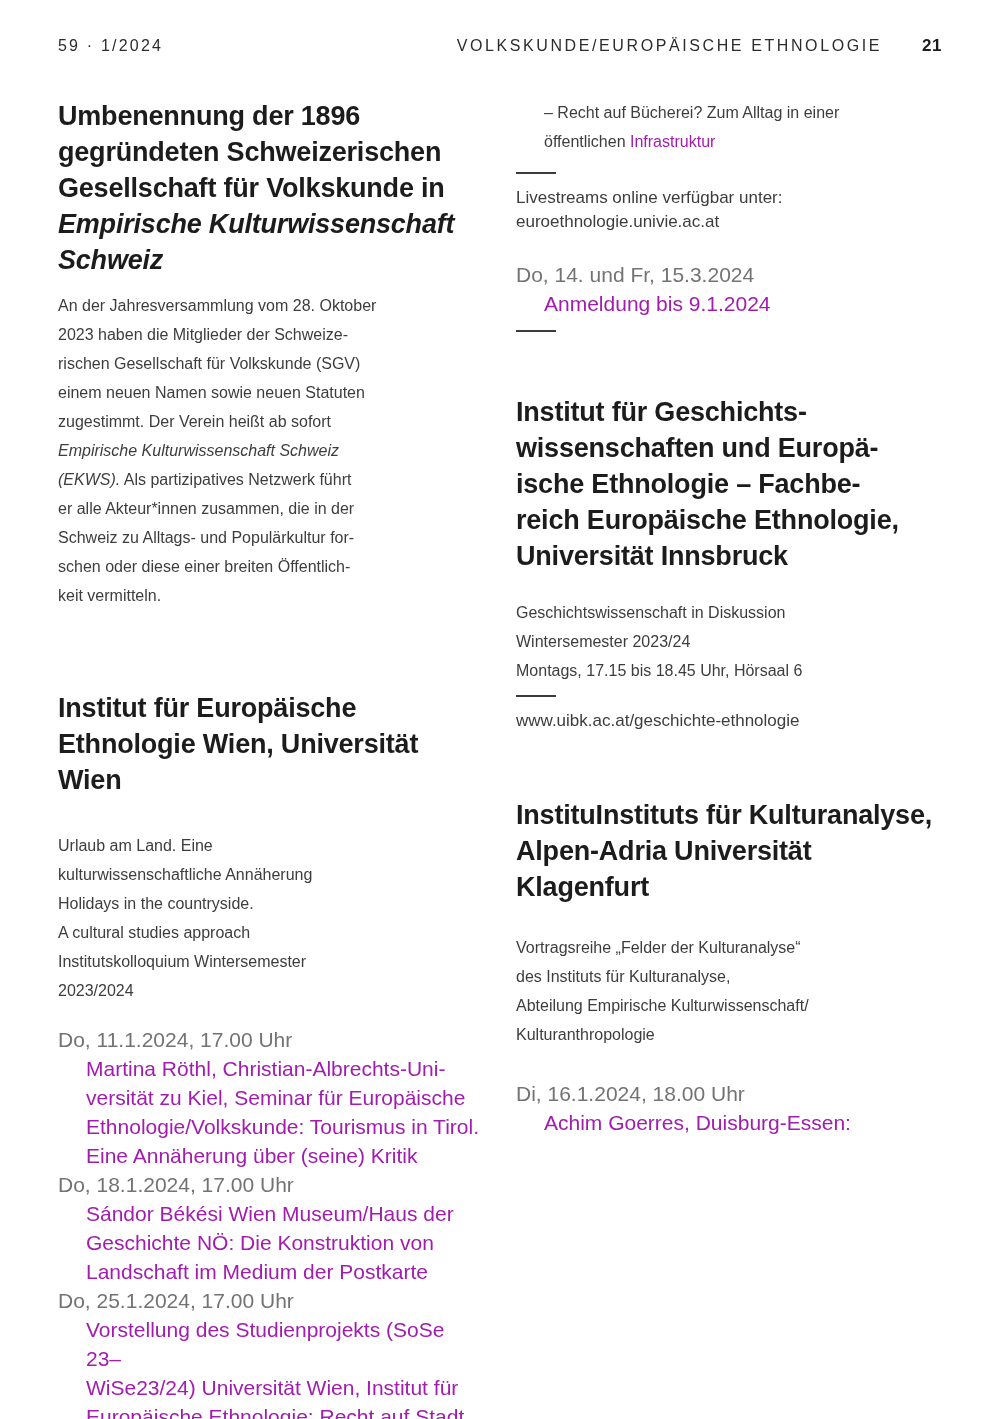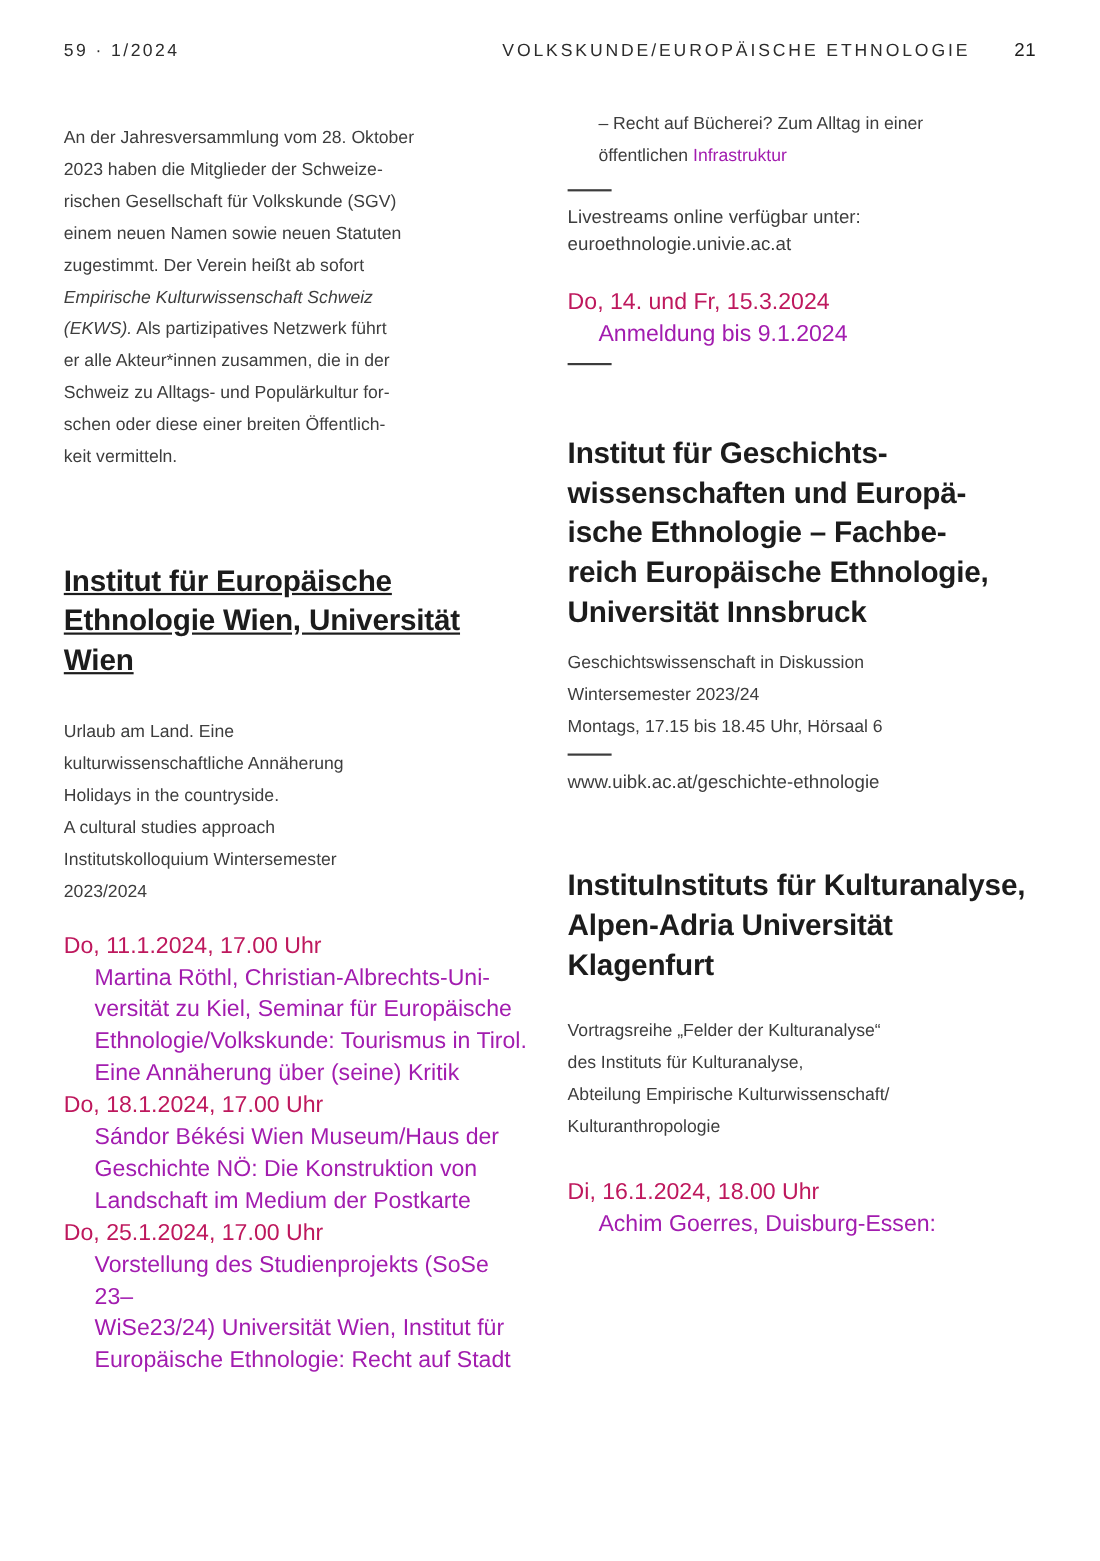--- a/index.html
+++ b/index.html
@@ -18,21 +18,21 @@
     border-radius:17px;
   }
   
   .pagehead {
     display:flex; justify-content:space-between; align-items:baseline;
     font-size:16px; color:#2c2c2c;
   }
   .issue { letter-spacing:2.2px; }
   .head-right { display:flex; align-items:baseline; gap:40px; }
   .section-title { letter-spacing:2.6px; }
-  .pagenum { font-weight:normal; font-size:17px; letter-spacing:0.5px; color:#1c1c1c; }
+  .pagenum { font-weight:bold; font-size:17px; letter-spacing:0.5px; color:#1c1c1c; }
   
   .columns { display:flex; gap:33px; margin-top:42px; }
   .col-left  { width:425px; }
   .col-right { width:426px; }
   
   .h1 {
     font-size:27px; line-height:36px; font-weight:bold;
     color:#1c1c1c; letter-spacing:-0.2px;
     white-space:pre-line;
   }
@@ -42,31 +42,31 @@
     white-space:pre-line;
   }
   .indent { padding-left:28px; }
   .muted { color:#a21caf; }
   .rule {
     width:40px; border-top:2px solid #3c3c3c;
     margin:16px 0 12px 0;
   }
   .note { font-size:17px; line-height:24px; color:#3d3d3d; }
   .note .lnk { display:block; color:#3d3d3d; text-decoration:none; }
-  .ev-date { font-size:21px; line-height:29px; color:#be185d; }
+  .ev-date { font-size:21px; line-height:29px; color:#737373; }
   .ev-desc { font-size:21px; line-height:29px; color:#a21caf; padding-left:28px; white-space:pre-line; }
   
   .mt-p1   { margin-top:13px; }
-  .mt-h2a  { margin-top:80px;text-decoration:underline; }
+  .mt-h2a  { margin-top:80px; }
   .mt-prog { margin-top:33px; }
   .mt-ev   { margin-top:20px; }
   .mt-wk   { margin-top:46px; }
   .mt-dt   { margin-top:26px; }
   .mt-h2b  { margin-top:62px; }
-  .mt-pg2  { margin-top:14px; }
+  .mt-pg2  { margin-top:24px; }
   .mt-h2c  { margin-top:64px; }
   .mt-pg3  { margin-top:28px; }
   .mt-ev2  { margin-top:30px; }
   .rule-tight { margin-top:12px; }
   .rule-close { margin-top:10px; }
 </style>
 </head>
 <body>
 
 <div class="page">
@@ -76,20 +76,25 @@
     <div class="head-right">
       <span class="section-title">VOLKSKUNDE/EUROPÄISCHE ETHNOLOGIE</span>
       <span class="pagenum">21</span>
     </div>
   </header>
 
   <main class="columns">
 
     <section class="col-left">
 
+      <h1 class="h1"><span>Umbenennung der 1896
+gegründeten Schweizerischen
+Gesellschaft für Volkskunde in
+</span><span class="it">Empirische Kulturwissenschaft
+Schweiz</span></h1>
 
       <p class="body-text mt-p1"><span>An der Jahresversammlung vom 28. Oktober
 2023 haben die Mitglieder der Schweize-
 rischen Gesellschaft für Volkskunde (SGV)
 einem neuen Namen sowie neuen Statuten
 zugestimmt. Der Verein heißt ab sofort
 </span><span class="it">Empirische Kulturwissenschaft Schweiz
 (EKWS).</span><span> Als partizipatives Netzwerk führt
 er alle Akteur*innen zusammen, die in der
 Schweiz zu Alltags- und Populärkultur for-

